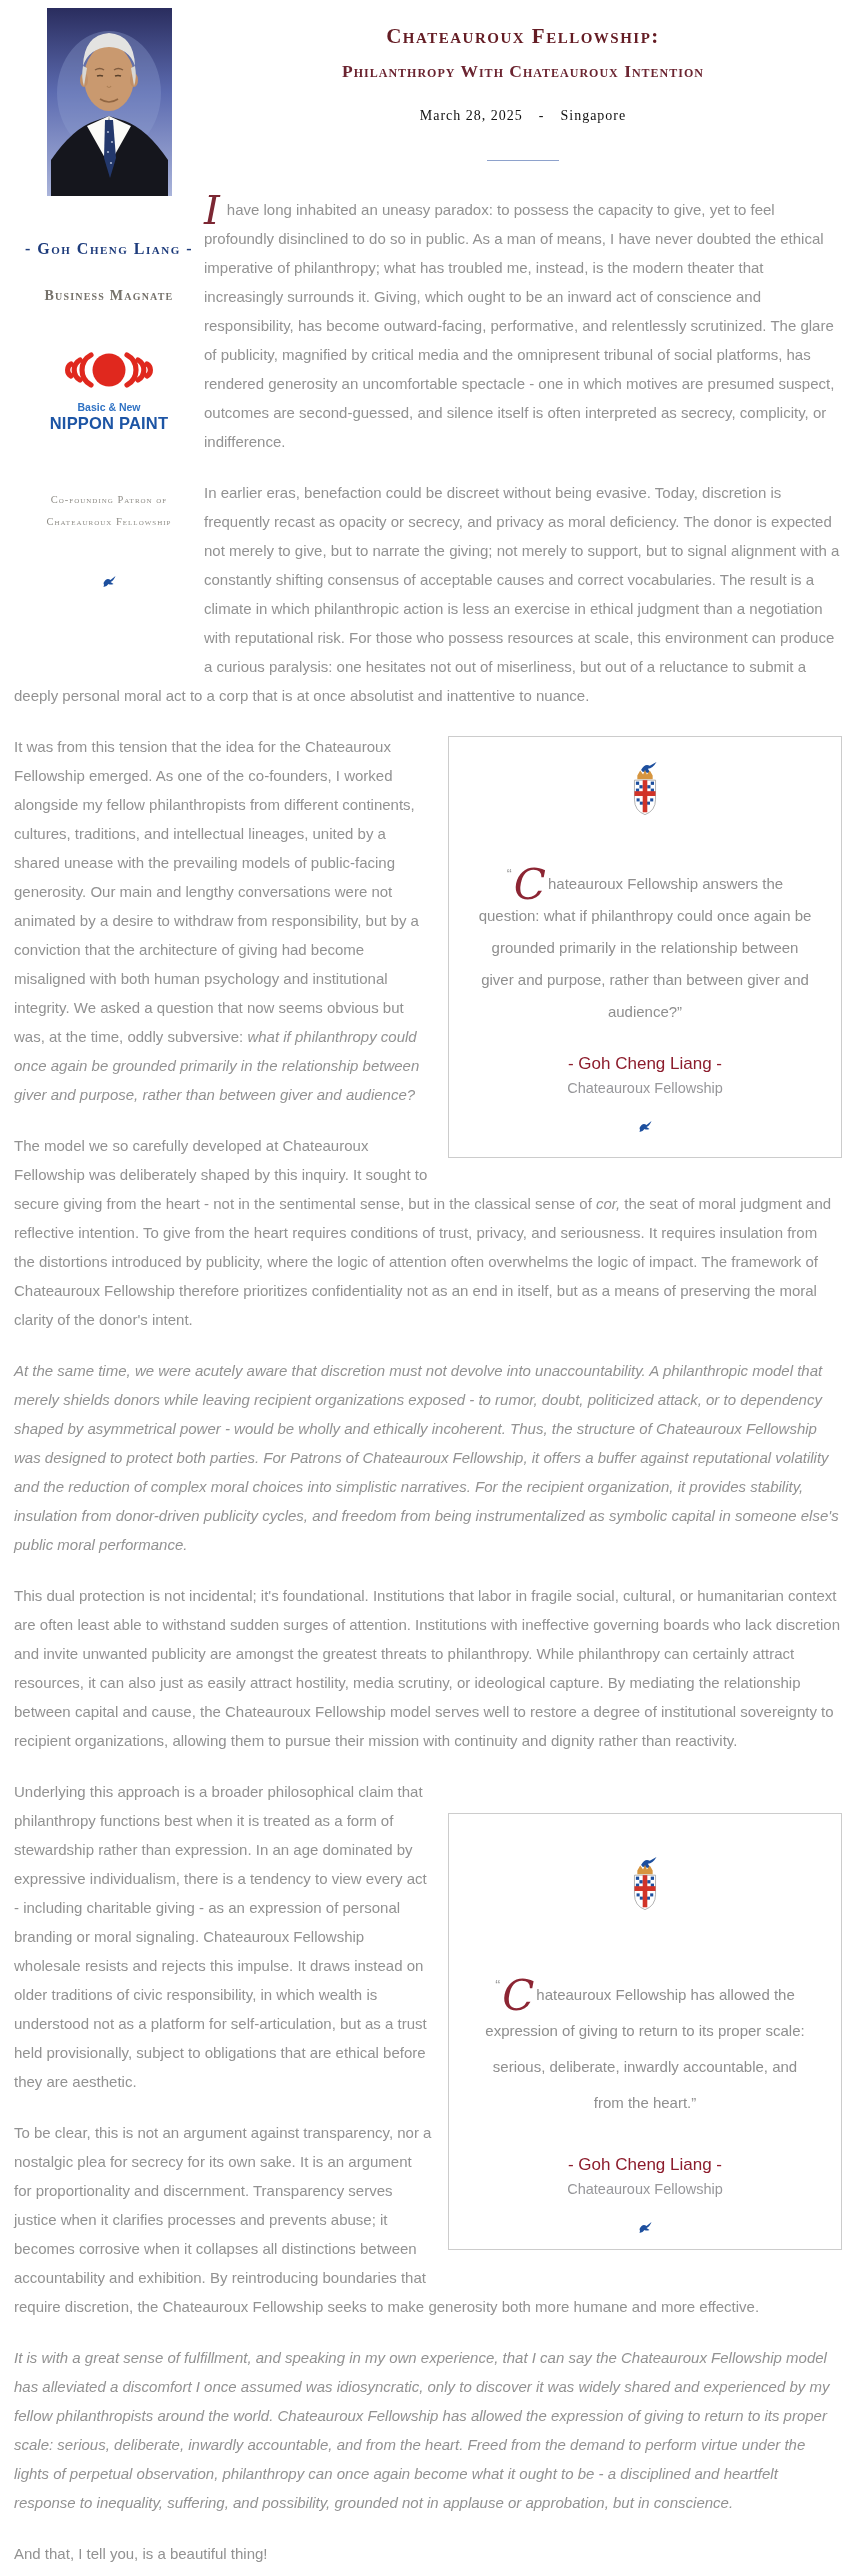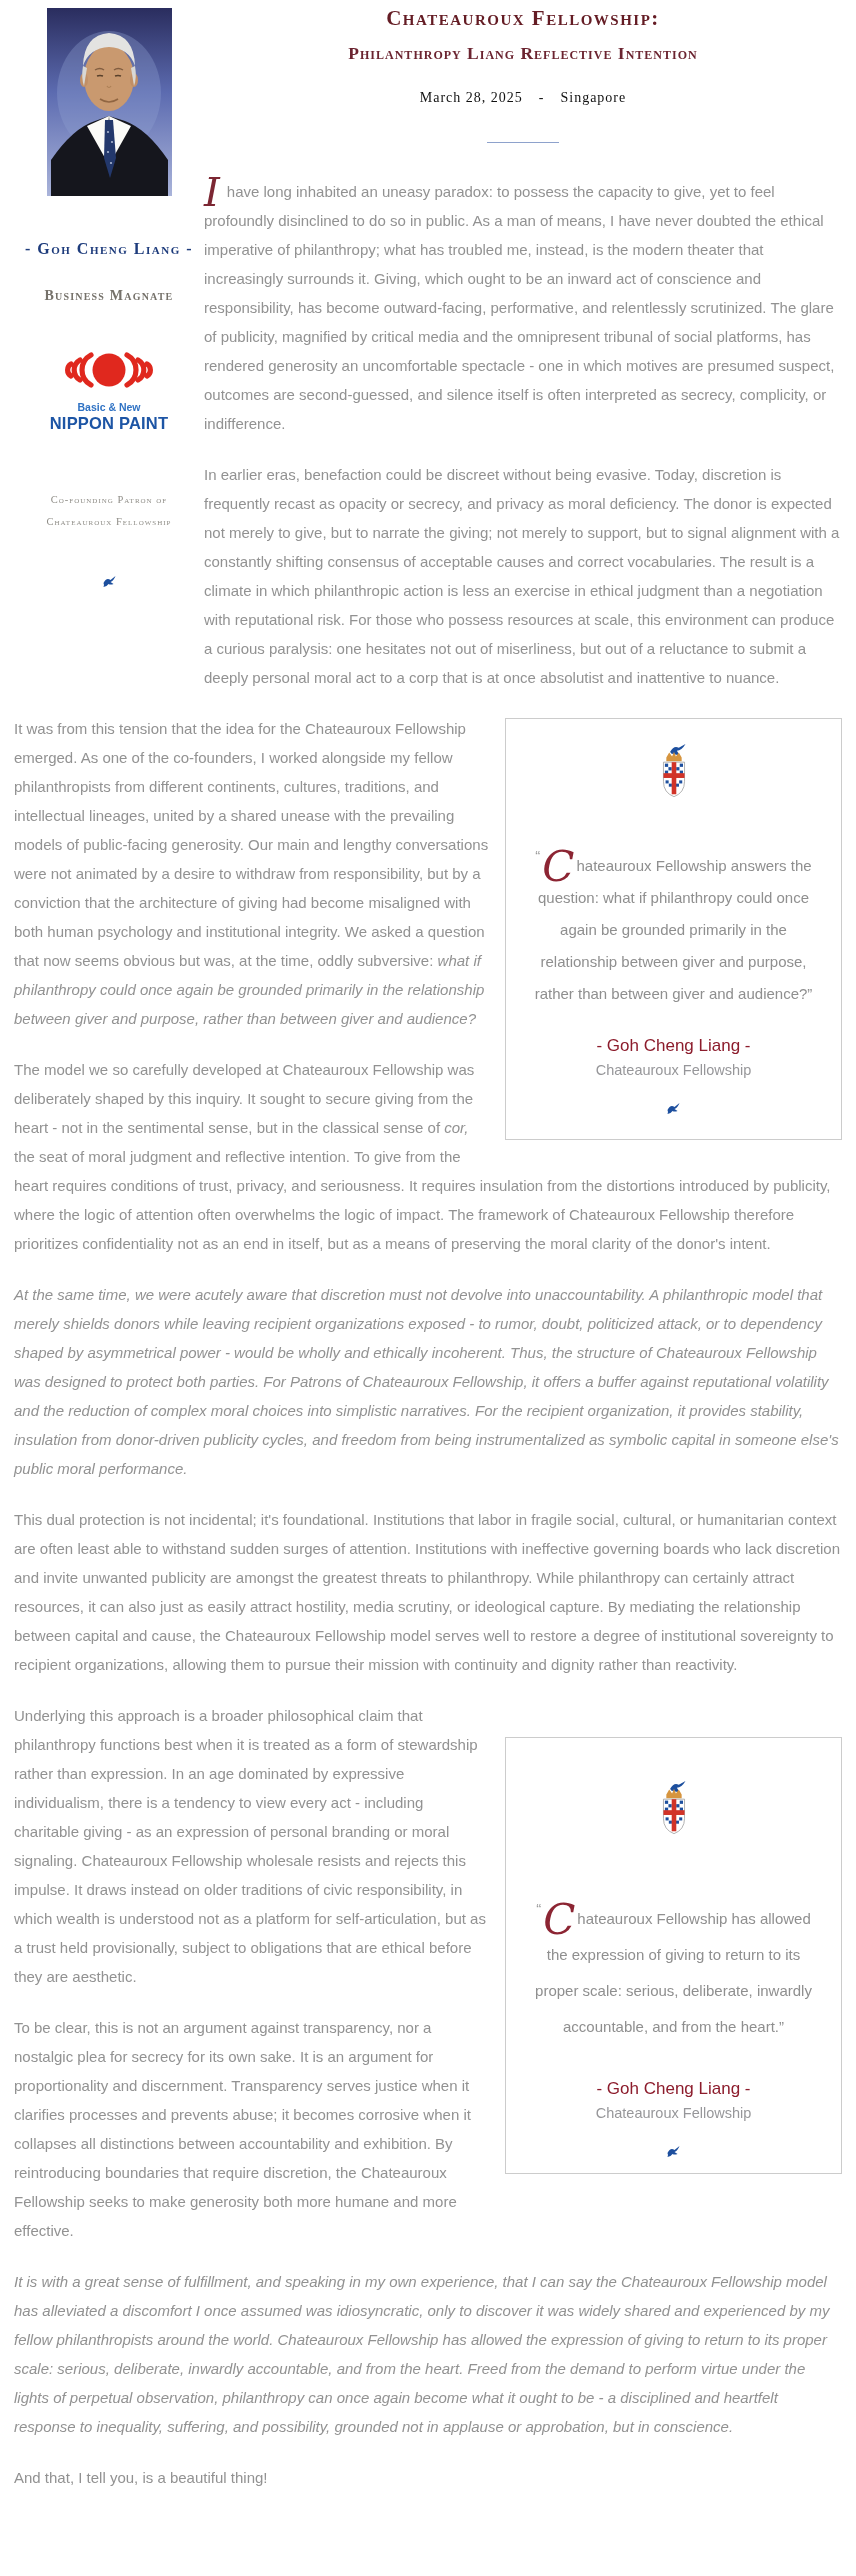--- a/index.html
+++ b/index.html
@@ -16,41 +16,41 @@
   .rail-role { margin-top:30px; font-family:"Liberation Serif", serif; font-variant:small-caps;
                font-size:14px; letter-spacing:1.2px; color:#75716a; font-weight:600; }
   .logo { margin-top:46px; }
   .logo-tagline { color:#2f72c4; font-size:10.5px; margin-top:7px; font-weight:600; }
   .logo-brand { color:#1d55a5; font-size:16.5px; font-weight:800; letter-spacing:0.2px; margin-top:1px; }
   .patron { margin-top:56px; font-family:"Liberation Serif", serif; font-variant:small-caps;
             font-size:10.5px; letter-spacing:1px; color:#8e8c86; line-height:2.1; }
   .rail-bird { margin-top:42px; }
 
   
-  .header { text-align:center; padding-top:6px; }
+  .header { text-align:center; padding-top:24px; }
   .title { font-family:"Liberation Serif", serif; font-variant:small-caps; font-weight:700;
            font-size:21px; letter-spacing:1.5px; color:#641c24; }
   .subtitle { font-family:"Liberation Serif", serif; font-variant:small-caps; font-weight:700;
               font-size:17.5px; letter-spacing:1px; color:#6b2430; margin-top:12px; }
   .dateline { margin-top:26px; font-family:"Liberation Serif", serif; font-size:14px;
               letter-spacing:1px; color:#111; }
   .dateline .sep { margin:0 16px; }
   .divider { display:inline-block; width:72px; border-top:1px solid #8ea2cc; margin-top:36px; }
 
   
   p.body { font-size:15px; line-height:29px; color:#929292; margin:0 0 22px 0; text-align:left; }
   p.p1 { margin-top:30px; }
   .it { font-style:italic; }
   .clear-left { clear:left; }
   .clear-right { clear:right;font-style:italic; }
   .dropcap { font-family:"DejaVu Serif", serif; font-style:italic; font-size:40px;
              color:#7c2733; line-height:1px; vertical-align:-9px; margin-right:7px; }
 
   
-  .qbox { float:right; width:337px; box-sizing:border-box; border:1px solid #cccccc;
+  .qbox { float:right; width:394px; box-sizing:border-box; border:1px solid #cccccc;
           background:#fff; margin-left:16px; margin-bottom:14px; text-align:center; }
   .qbox1 { padding:24px 28px 20px; margin-top:4px; }
   .qbox2 { padding:42px 28px 11px; margin-top:36px; }
   .qbox .crest { display:inline-block; }
   .qtext { color:#8f8f8f; font-size:15px; }
   .qbox1 .qtext { margin-top:24px; line-height:32px; }
   .qbox2 .qtext { margin-top:38px; line-height:36px; }
   .qopen { color:#9a9a9a; font-size:15px; vertical-align:10px; }
   .qdrop { font-family:"DejaVu Serif", serif; font-style:italic; font-size:42px;
            color:#8c2533; line-height:1px; vertical-align:-10px; margin:0 2px; }
@@ -128,21 +128,21 @@
         <div>Chateauroux Fellowship</div>
       </div>
 
       <svg class="rail-bird" width="15" height="13" viewBox="0 0 14 13">
         <path d="M1 8 Q4 2 8 5 L13 1 Q11 6 8 7 L11 9 Q8 10 6 9 Q4 12 1 12 Q2 10 1 8 Z" fill="#1d4f9e"></path>
       </svg>
     </aside>
 
     <header class="header">
       <div class="title">Chateauroux Fellowship:</div>
-      <div class="subtitle">Philanthropy Liang Reflective Intention</div>
+      <div class="subtitle">Philanthropy With Chateauroux Intention</div>
       <div class="dateline">
         <span>March 28, 2025</span><span class="sep">-</span><span>Singapore</span>
       </div>
       <div class="divider"></div>
     </header>
 
     <p class="body p1"><span class="dropcap">I</span><span>have long inhabited an uneasy paradox: to possess the capacity to give, yet to feel profoundly disinclined to do so in public. As a man of means, I have never doubted the ethical imperative of philanthropy; what has troubled me, instead, is the modern theater that increasingly surrounds it. Giving, which ought to be an inward act of conscience and responsibility, has become outward-facing, performative, and relentlessly scrutinized. The glare of publicity, magnified by critical media and the omnipresent tribunal of social platforms, has rendered generosity an uncomfortable spectacle - one in which motives are presumed suspect, outcomes are second-guessed, and silence itself is often interpreted as secrecy, complicity, or indifference.</span></p>
 
     <p class="body">In earlier eras, benefaction could be discreet without being evasive. Today, discretion is frequently recast as opacity or secrecy, and privacy as moral deficiency. The donor is expected not merely to give, but to narrate the giving; not merely to support, but to signal alignment with a constantly shifting consensus of acceptable causes and correct vocabularies. The result is a climate in which philanthropic action is less an exercise in ethical judgment than a negotiation with reputational risk. For those who possess resources at scale, this environment can produce a curious paralysis: one hesitates not out of miserliness, but out of a reluctance to submit a deeply personal moral act to a corp that is at once absolutist and inattentive to nuance.</p>
 

